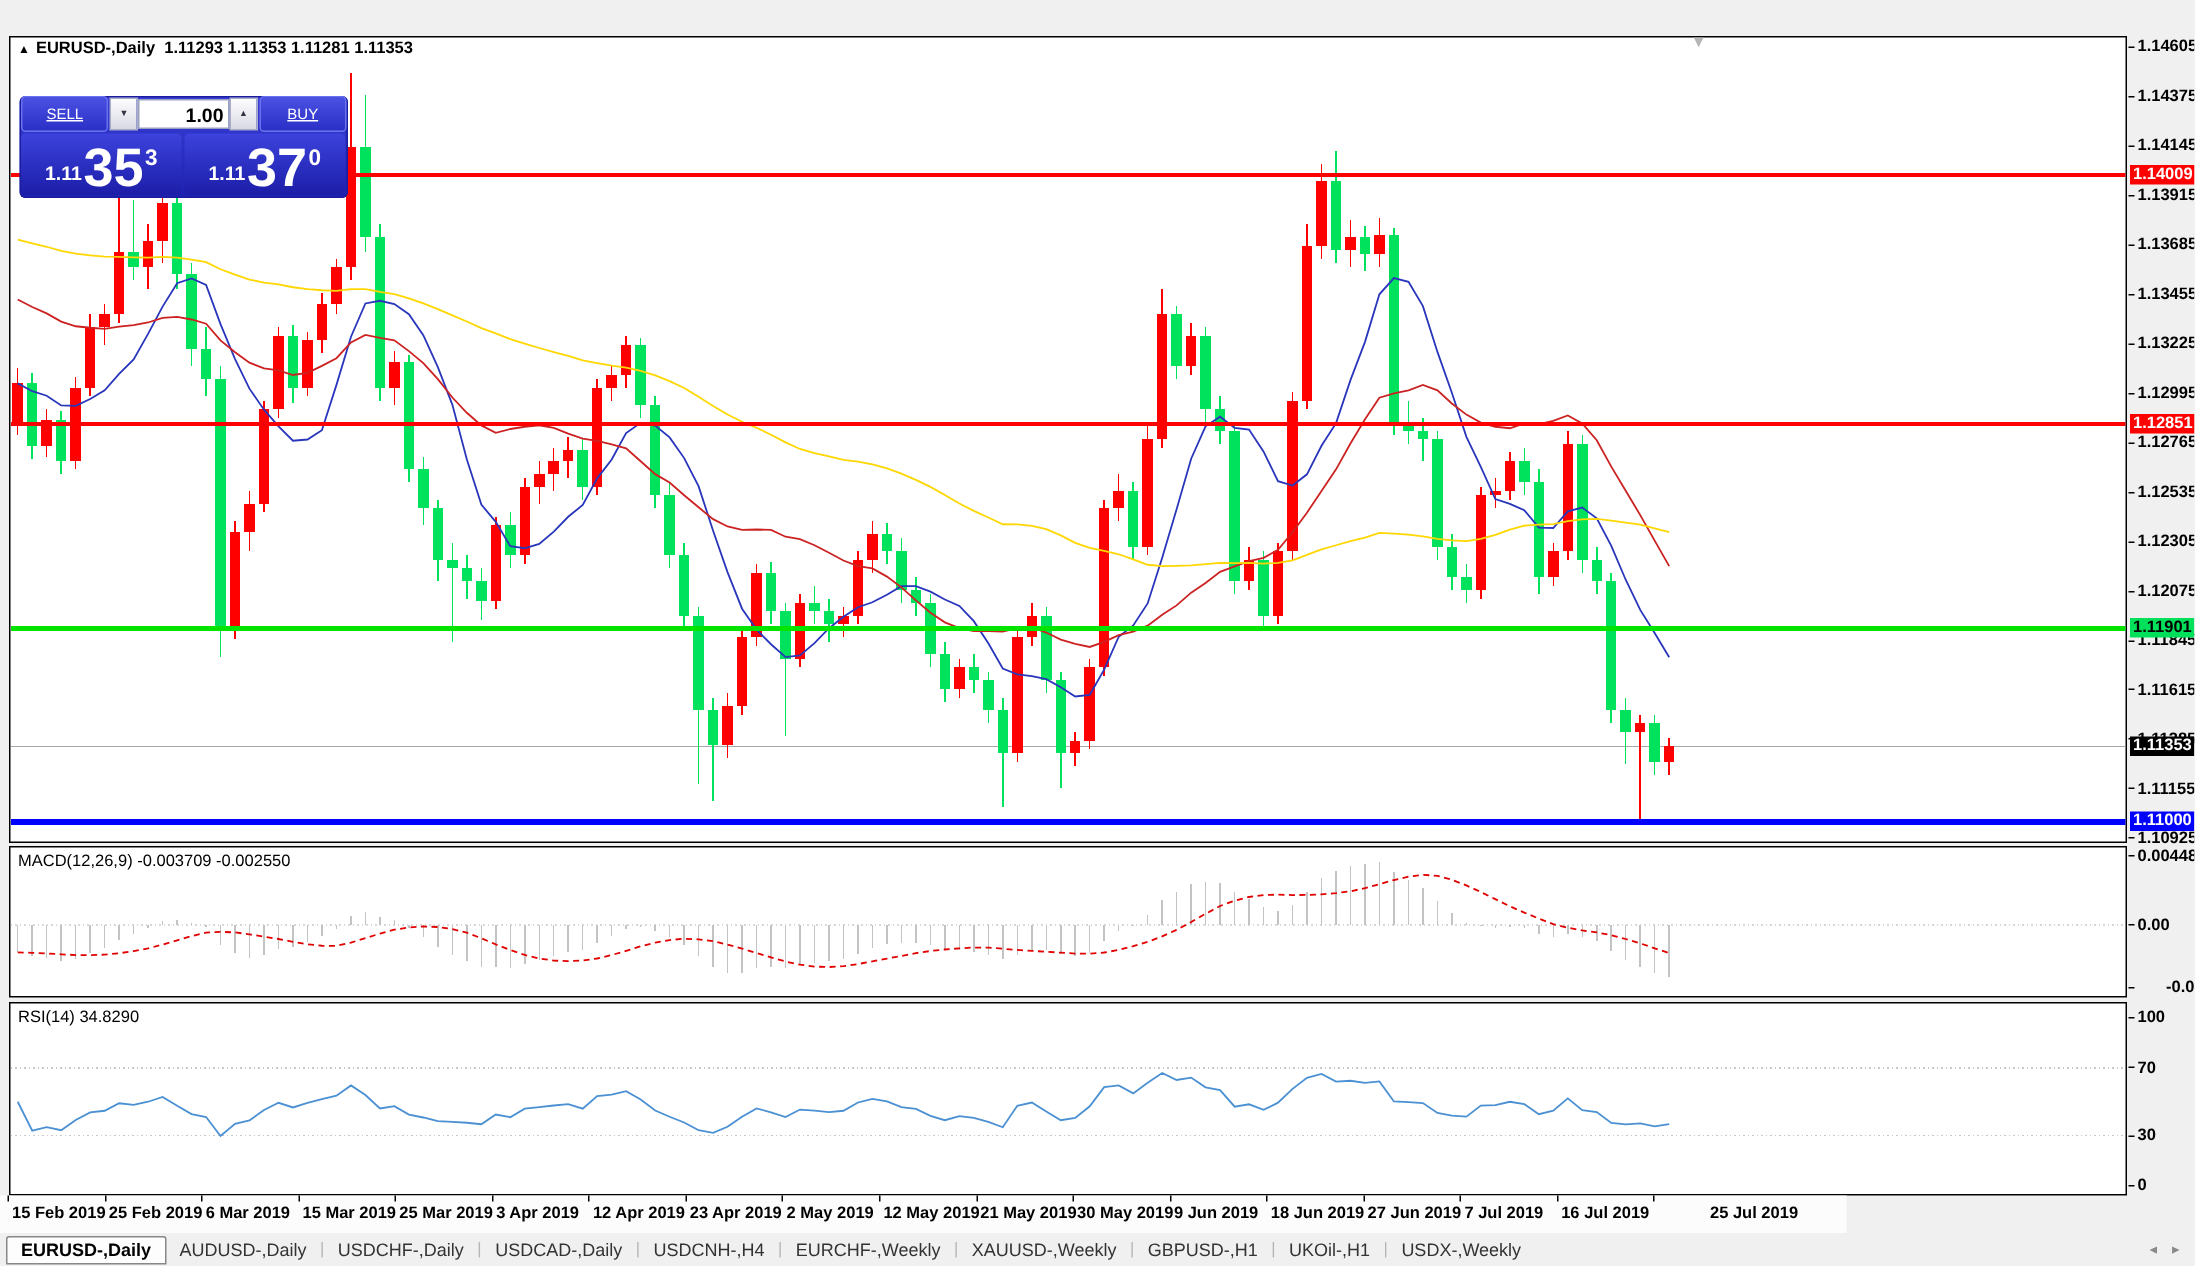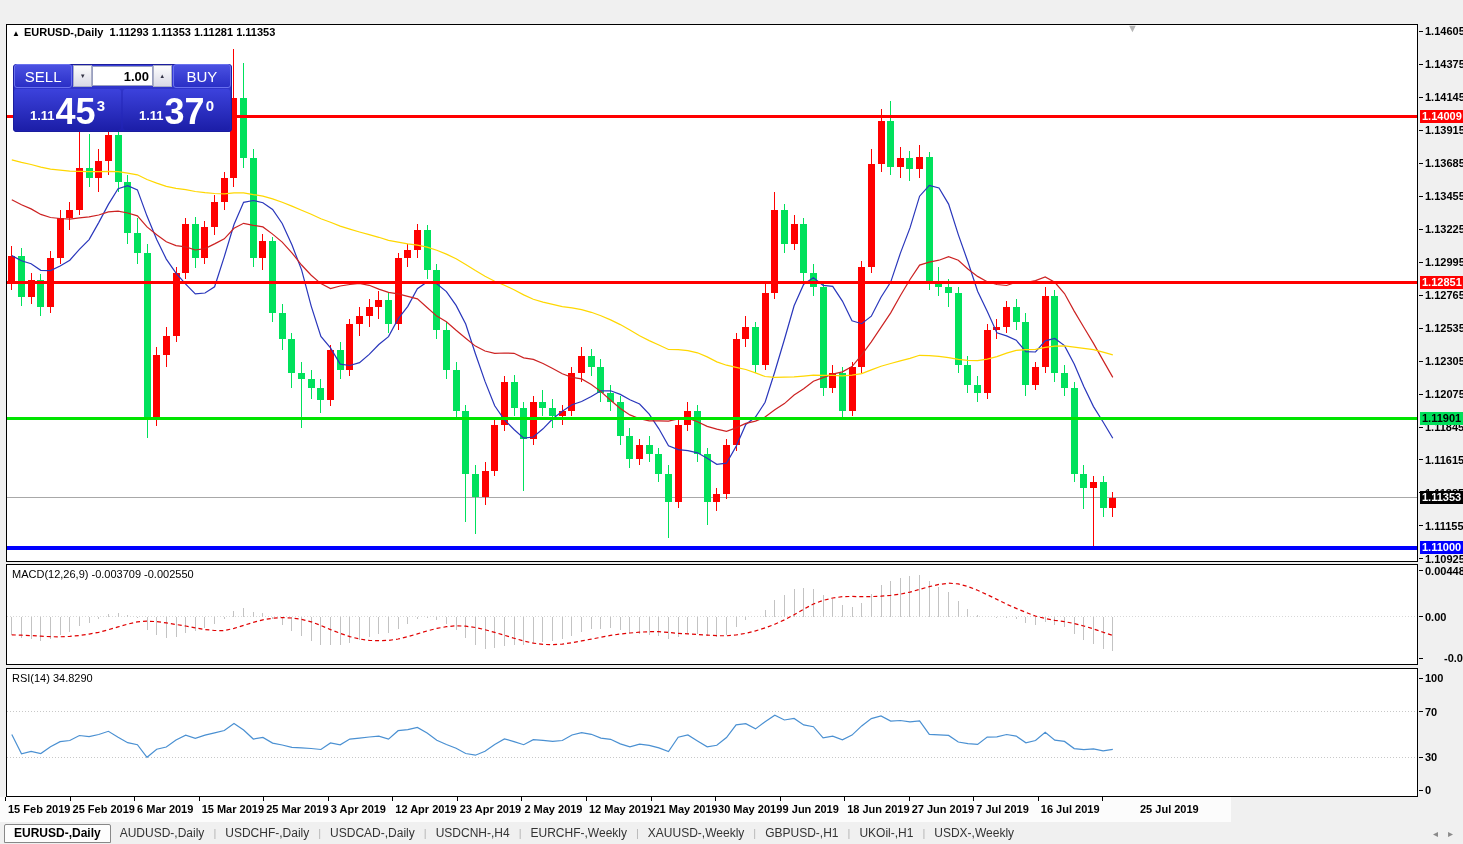--- a/index.html
+++ b/index.html
@@ -19,21 +19,21 @@
   .axis .tick-lab{position:absolute;left:6px;font-size:11px;font-weight:bold;color:#000;white-space:nowrap;}
   .axis .tick-dash{position:absolute;left:0px;width:4px;height:1px;background:#000;}
   .axis .badge{position:absolute;left:1px;padding:0 2px;height:13px;line-height:13px;font-size:11px;font-weight:bold;white-space:nowrap;}
   .pane-label{position:absolute;font-size:11px;color:#000;white-space:pre;}
 
   
   #trade-panel{position:absolute;left:13px;top:42px;width:219px;height:68px;border-radius:4px;
                background:linear-gradient(#3a40d8,#1e20b0);box-shadow:0 0 0 1px #1b1d9e inset;}
   #tp-row1{position:absolute;left:0;top:0;width:219px;height:24px;display:flex;align-items:center;}
   .tp-btn{height:22px;width:61px;margin:1px;display:flex;align-items:center;justify-content:center;color:#fff;
-          font-size:15px;background:linear-gradient(#4a51e2,#2a2fc6);border:1px solid #6a71ee;border-radius:3px;cursor:pointer;}
+          font-size:10px;background:linear-gradient(#4a51e2,#2a2fc6);border:1px solid #6a71ee;border-radius:3px;cursor:pointer;text-decoration:underline;}
   .spin-btn{width:18px;height:20px;background:linear-gradient(#fdfdfd,#d9d9e6);border:1px solid #a9aec6;display:flex;align-items:center;justify-content:center;font-size:6px;color:#334;cursor:pointer;}
   #vol-field{width:53px;height:18px;background:#fff;border:1px solid #9aa0c0;font-size:13px;font-weight:bold;color:#000;
              text-align:right;padding:0 3px;font-family:"Liberation Sans",sans-serif;}
   .price-box{position:absolute;top:25px;width:107px;height:41px;border-radius:3px;background:linear-gradient(#3c42dc,#1c1ea8);
              display:flex;align-items:flex-end;justify-content:center;color:#fff;cursor:pointer;}
   #sell-box{left:1px;} #buy-box{left:110px;}
   .pb-small{font-size:13px;font-weight:bold;margin-bottom:7px;}
   .pb-big{font-size:36px;font-weight:bold;line-height:36px;margin:0 1px;}
   .pb-sup{font-size:15px;font-weight:bold;margin-bottom:16px;}
 
@@ -309,21 +309,21 @@
     <div id="trade-panel">
       <div id="tp-row1">
         <div class="tp-btn">SELL</div>
         <div class="spin-btn">▼</div>
         <input id="vol-field" value="1.00" style="">
         <div class="spin-btn">▲</div>
         <div class="tp-btn">BUY</div>
       </div>
       <div class="price-box" id="sell-box">
         <span class="pb-small">1.11</span>
-        <span class="pb-big">45</span>
+        <span class="pb-big">35</span>
         <span class="pb-sup">3</span>
       </div>
       <div class="price-box" id="buy-box">
         <span class="pb-small">1.11</span>
         <span class="pb-big">37</span>
         <span class="pb-sup">0</span>
       </div>
     </div>
 
     <div class="axis" id="mainAxis" style="top:3px;height:536px;">

